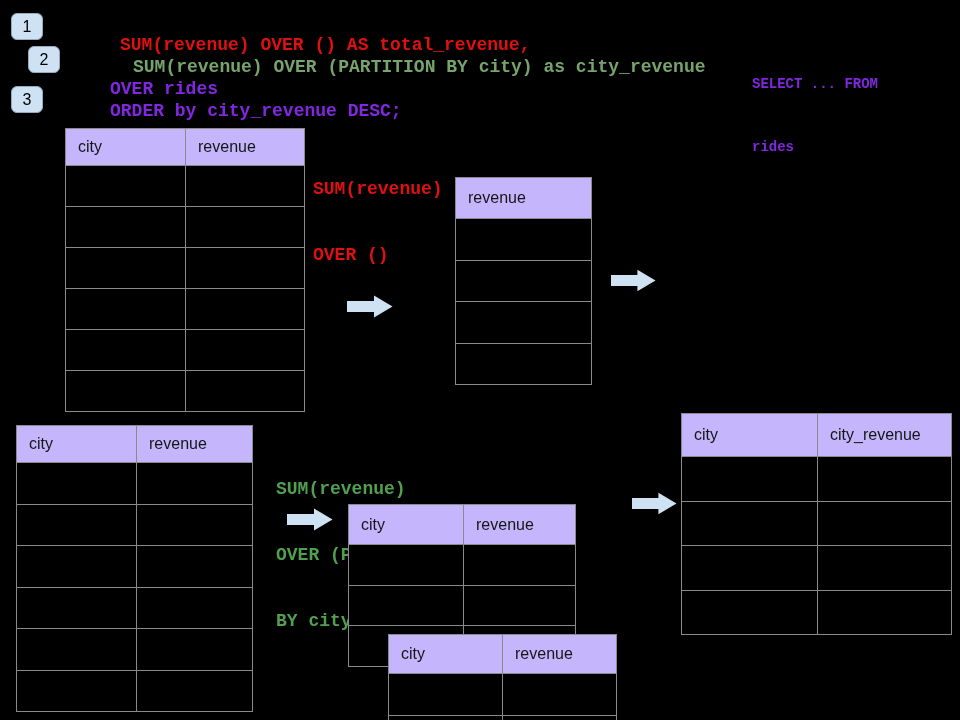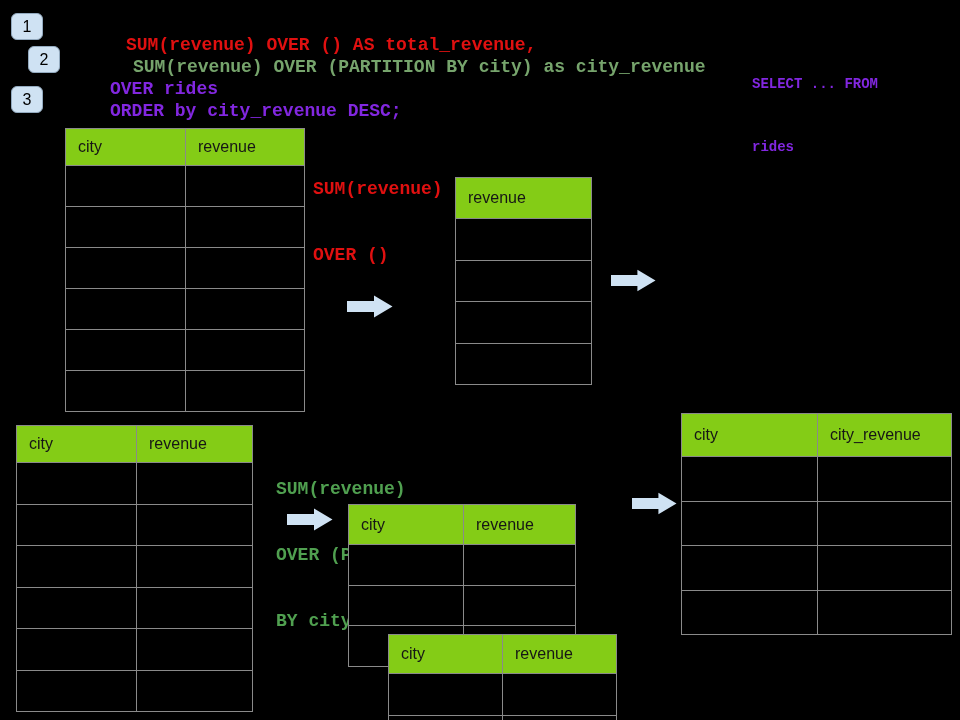--- a/index.html
+++ b/index.html
@@ -43,21 +43,21 @@
   .code.small { font-size: 14px; line-height: 21px; }
 
   
   .tbl {
     position: absolute;
     border-collapse: collapse;
     table-layout: fixed;
     background: #000;
   }
   .tbl th {
-    background: #84cc16;
+    background: #c4b5fd;
     color: #161616;
     font-family: "Liberation Sans", sans-serif;
     font-size: 16px;
     font-weight: 400;
     text-align: left;
     padding: 0 0 0 12px;
     border: 1px solid #8a8a8a;
   }
   .tbl td {
     border: 1px solid #8a8a8a;
@@ -83,21 +83,21 @@
   <div class="badge" style="left:11px; top:13px;">
     <span>1</span>
   </div>
   <div class="badge" style="left:28px; top:46px;">
     <span>2</span>
   </div>
   <div class="badge" style="left:11px; top:86px;">
     <span>3</span>
   </div>
 
-  <div class="code red" style="left:126px; top:34px;">SUM(revenue) OVER () AS total_revenue,</div>
+  <div class="code red" style="left:120px; top:34px;">SUM(revenue) OVER () AS total_revenue,</div>
   <div class="code green" style="left:133px; top:56px;">SUM(revenue) OVER (PARTITION BY city) as city_revenue</div>
   <div class="code purple" style="left:110px; top:78px;">OVER rides</div>
   <div class="code small purple" style="left:752px; top:32px;">
     <div>SELECT ... FROM</div>
     <div>rides</div>
   </div>
 
   <div class="code purple" style="left:110px; top:100px;">ORDER by city_revenue DESC;</div>
 
   <div class="code red" style="left:313px; top:134px;">

